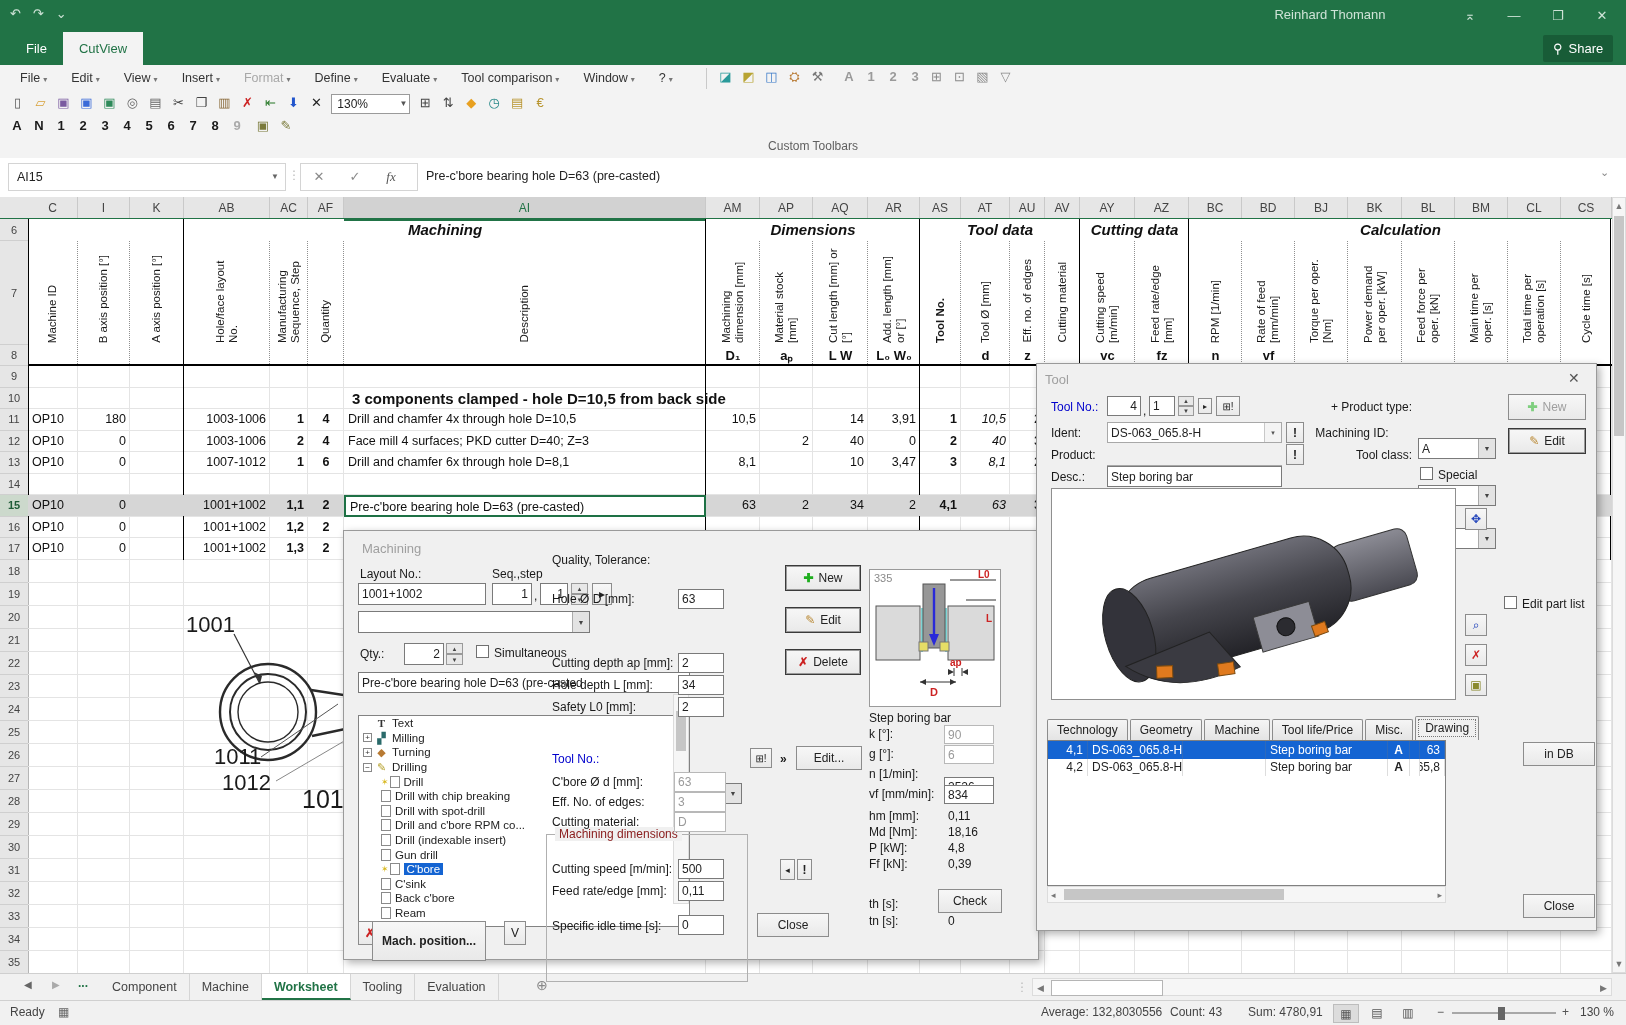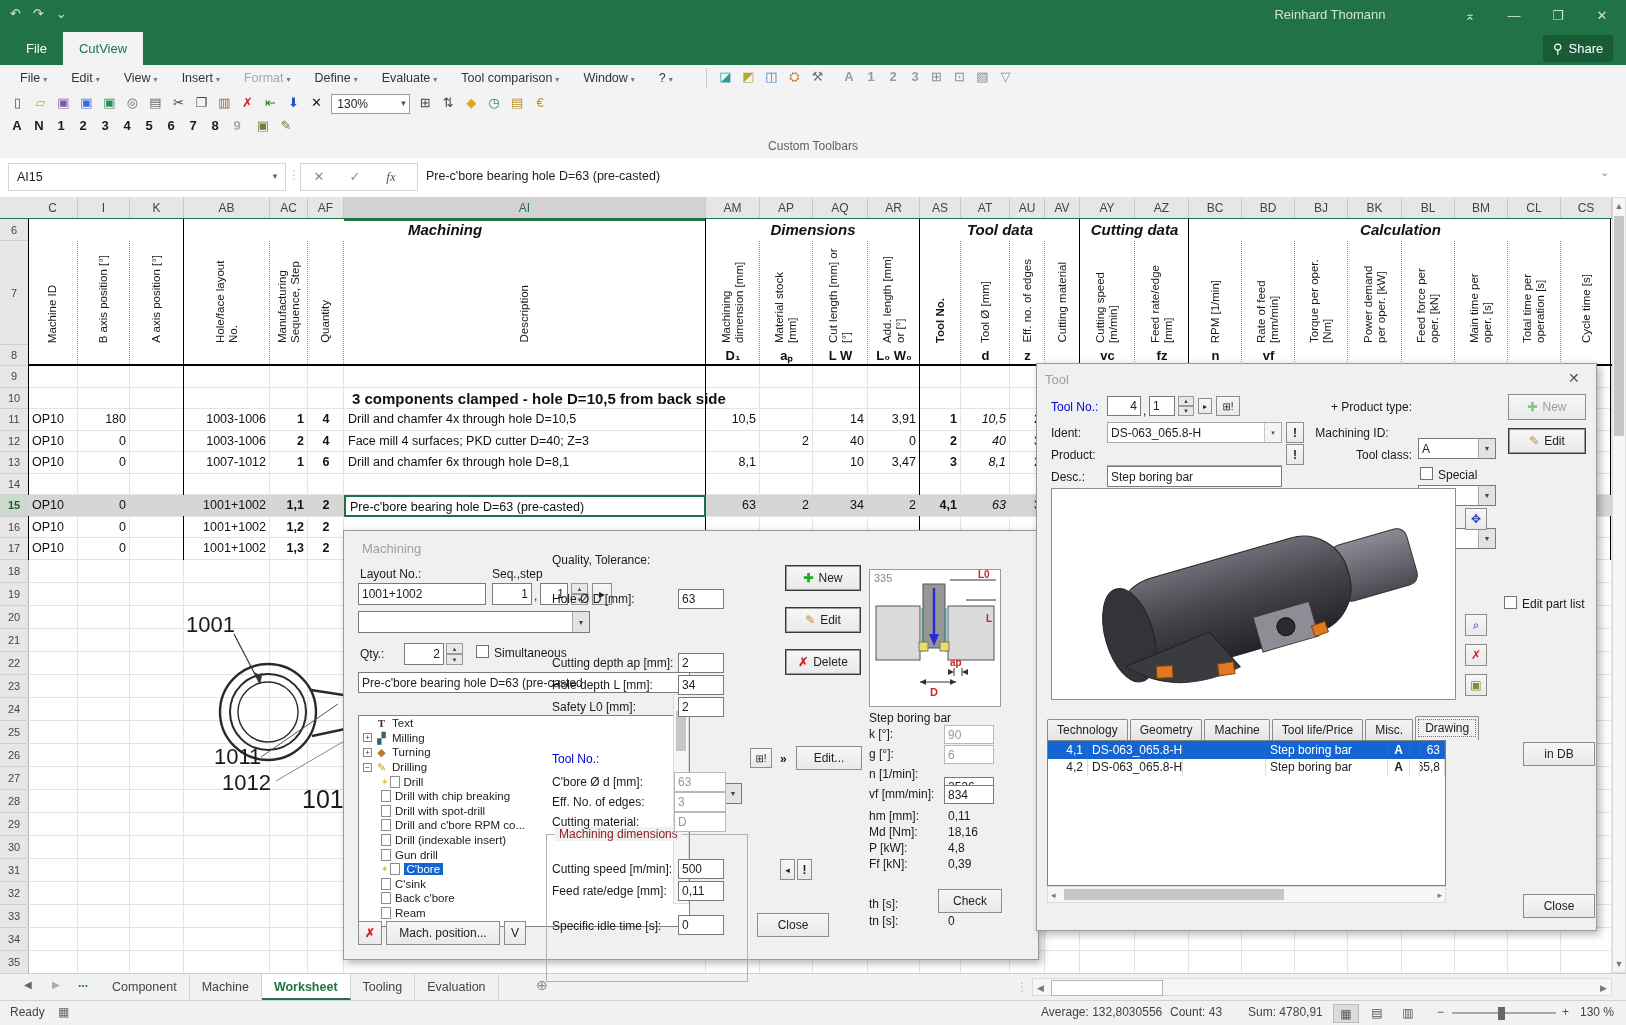--- a/index.html
+++ b/index.html
@@ -559,21 +559,21 @@
           <span class="">Tap</span>
         </div>
       </div>
 
     <div class="abs sb" style="left:329px;top:163px;width:16px;height:210px;">
       <div class="sbarrow" style="height:14px;line-height:14px;">▲</div>
       <div class="sbthumb" style="margin:2px 2px;height:40px;"></div>
       <div class="sbarrow abs" style="bottom:0;left:0;right:0;height:14px;line-height:14px;">▼</div>
     </div>
     <div class="abs btn" style="left:14px;top:390px;width:24px;height:24px;color:#cc2222;font-weight:bold;">✗</div>
-    <div class="abs btn" style="left:42px;top:390px;width:114px;height:24px;">Mach. position...</div>
+    <div class="abs btn" style="left:28px;top:390px;width:114px;height:40px;font-weight:bold;">Mach. position...</div>
     <div class="abs btn" style="left:160px;top:390px;width:22px;height:24px;">V</div>
 
     <div class="abs lbl" style="left:208px;top:22px;">Quality, Tolerance:</div>
     <div class="abs cmb" style="left:334px;top:18px;width:64px;height:21px;">
         <span></span>
         <span class="dd">▼</span>
       </div>
 
     <div class="abs grpbox" style="left:202px;top:48px;width:202px;height:148px;">
       <span class="legend">Machining dimensions</span>

